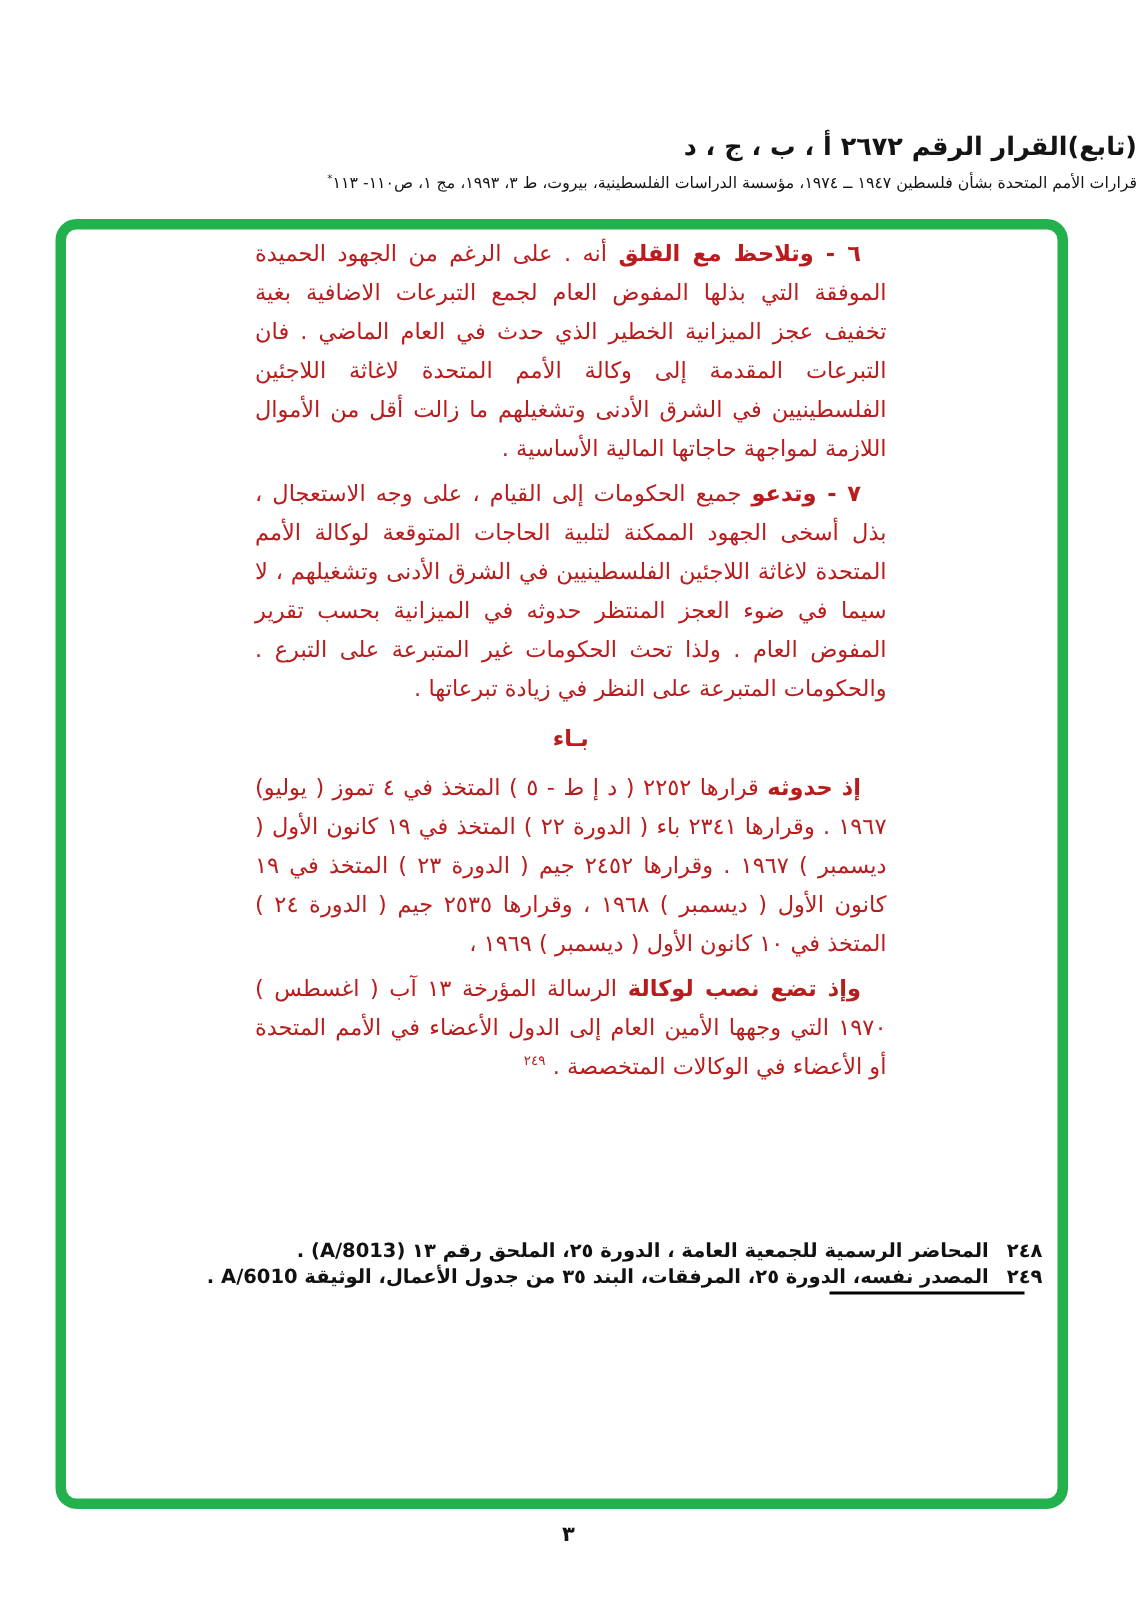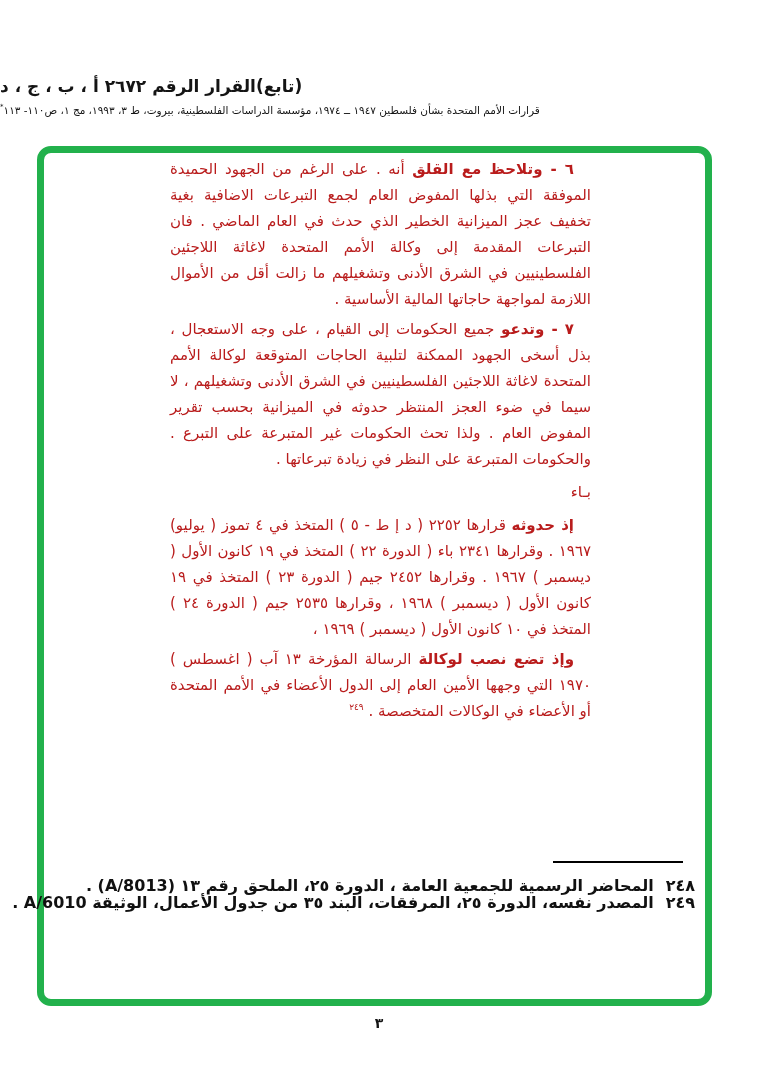--- a/index.html
+++ b/index.html
@@ -9,24 +9,24 @@
     background: #ffffff;
     color: #141414;
     font-family: "DejaVu Sans", sans-serif;
     direction: rtl;
     overflow: hidden;
   }
 
   
   .header {
     position: absolute;
-    top: 76px;
+    top: 88px;
     left: 0;
     width: 100%;
-    text-align: left;
+    text-align: right;
   }
   .doc-title {
     font-size: 17px;
     font-weight: bold;
     letter-spacing: 0.2px;
   }
   .doc-source {
     margin-top: 7px;
     font-size: 10.5px;
     font-weight: normal;
@@ -57,45 +57,45 @@
     color: #b91c1c;
   }
   .text-col p {
     margin: 0 0 4px 0;
     text-indent: 17px;
   }
   .text-col .lead { font-weight: bold; }
   .text-col sup { font-size: 9px; line-height: 0; }
 
   .section-heading {
-    text-align: right;
-    font-weight: normal;
+    text-align: center;
+    font-weight: bold;
     font-size: 15px;
     margin: 7px 0 7px 0;
   }
   .assembly-line {
     font-weight: bold;
     text-indent: 17px;
     margin-bottom: 4px;
   }
 
   
   .fn-rule {
     position: absolute;
     top: 861px;
     right: 75px;
     width: 130px;
     border-top: 2px solid #000;
   }
   .footnotes {
     position: absolute;
-    top: 877px;
+    top: 826px;
     right: 63px;
     width: 370px;
-    font-size: 16px;
+    font-size: 13px;
     font-weight: bold;
     line-height: 17px;
     text-align: right;
     color: #111;
   }
   .fn { white-space: nowrap; }
   .fn-num { display: inline-block; margin-inline-end: 12px; }
 
   
   .page-num {

